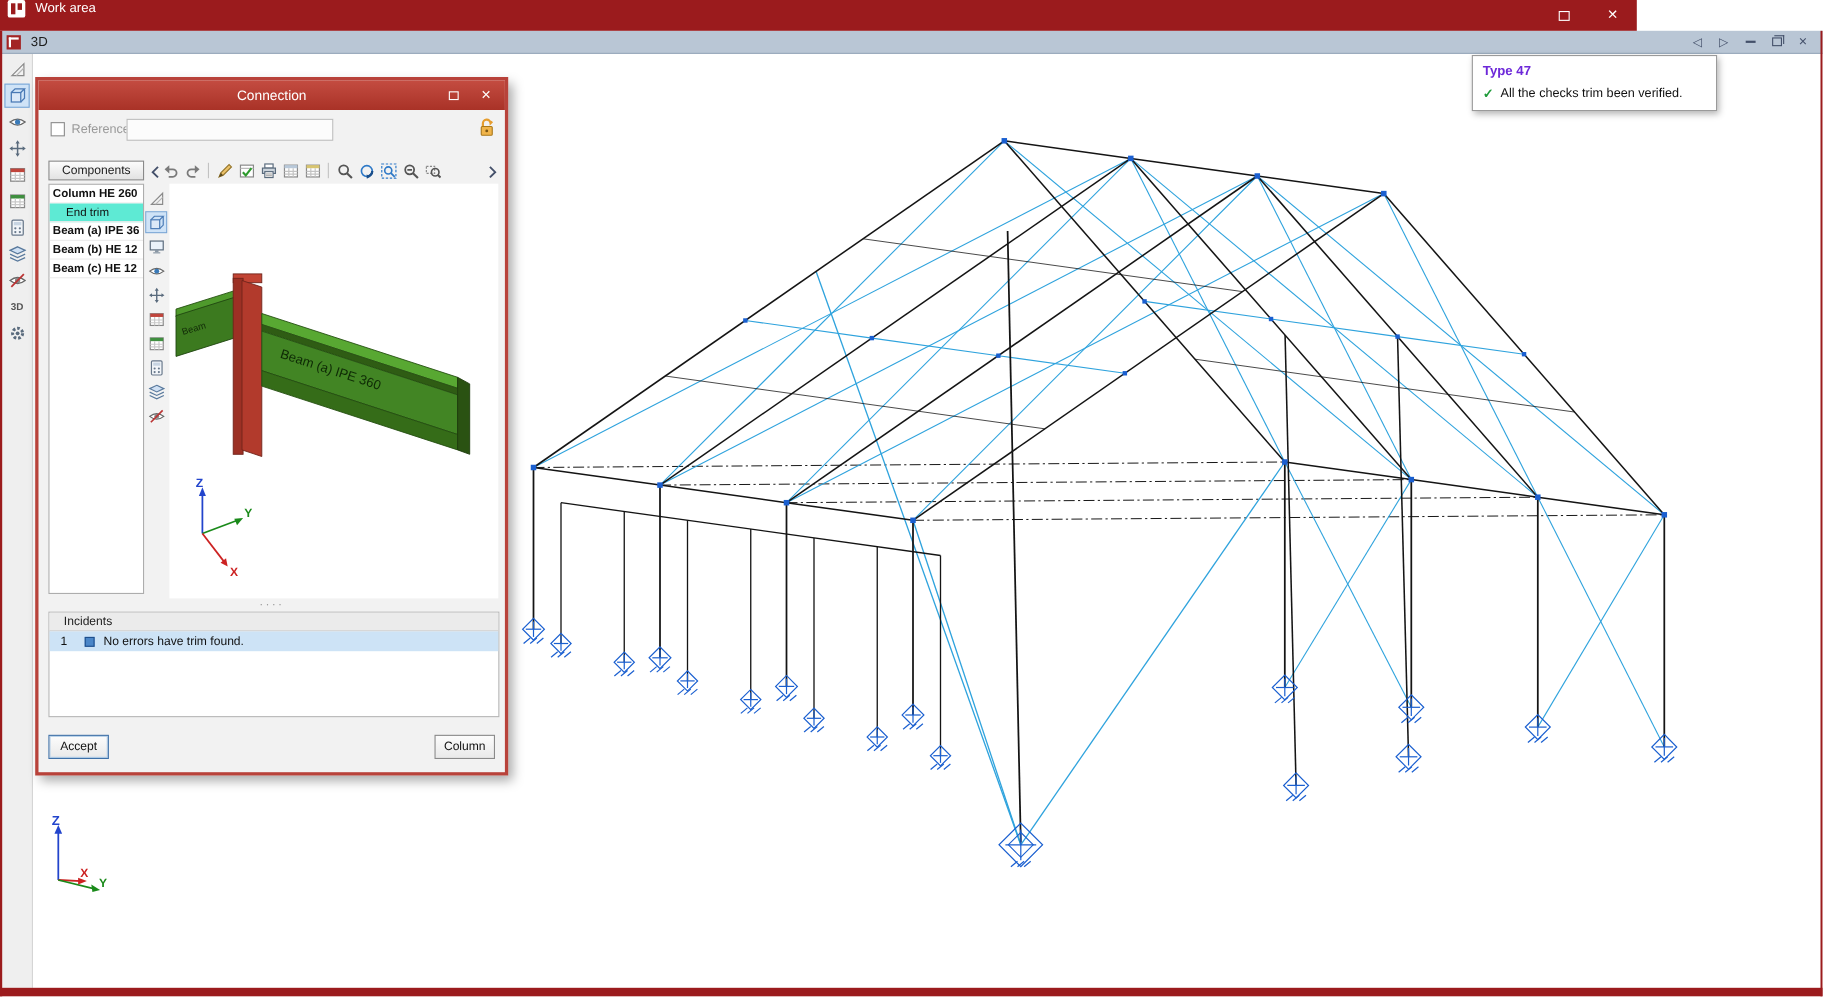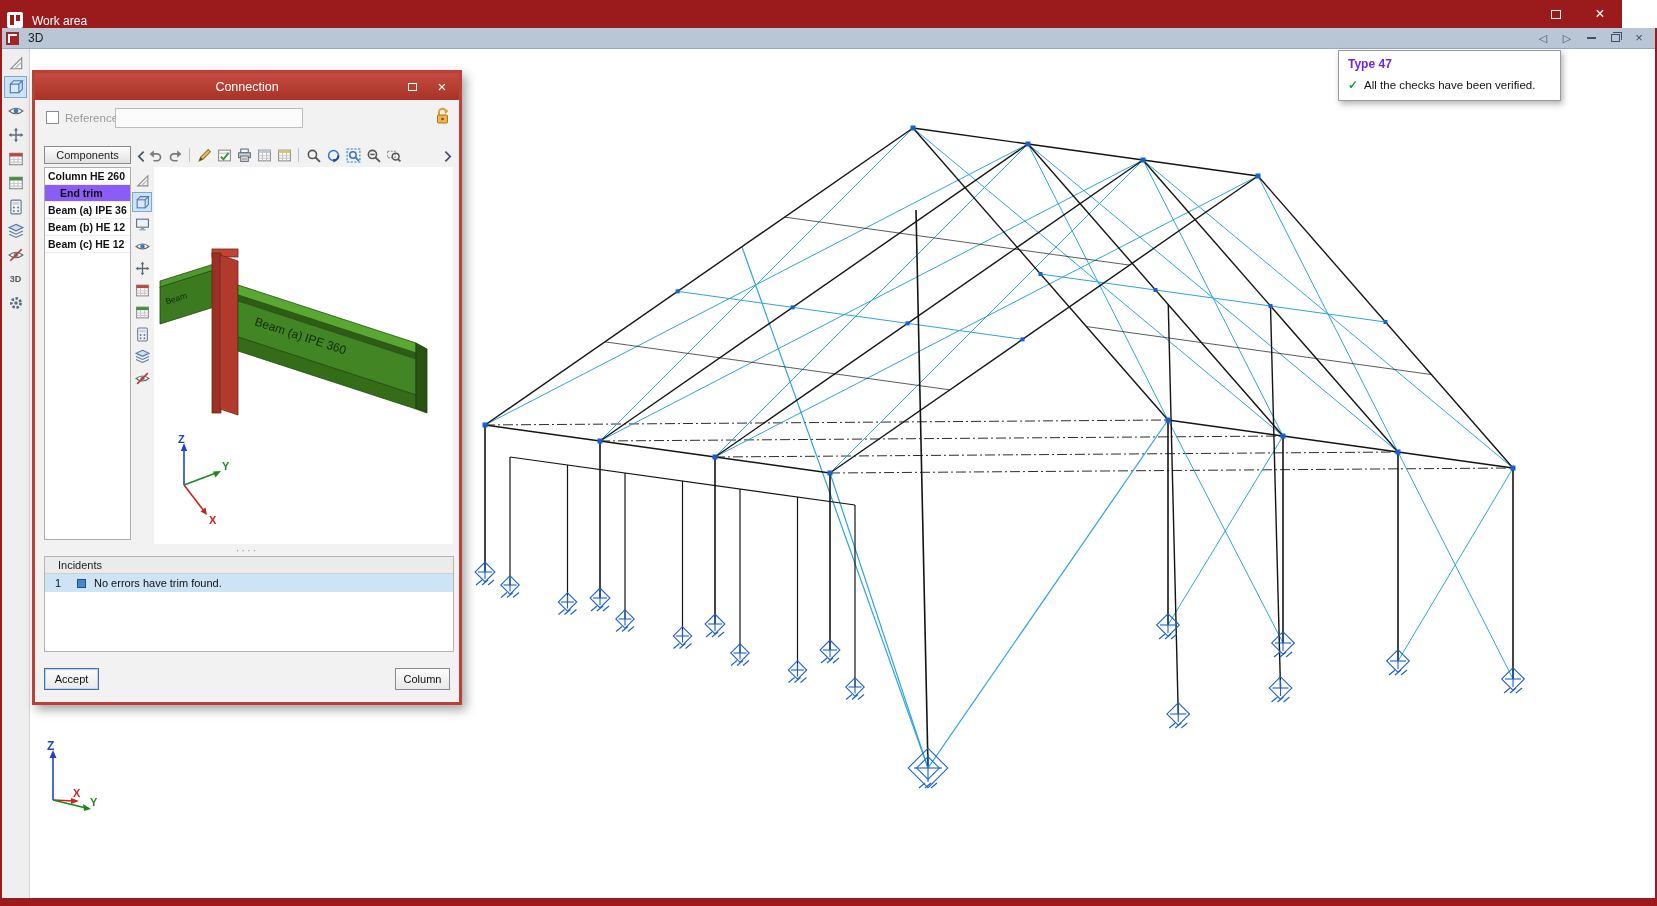--- a/index.html
+++ b/index.html
@@ -1,21 +1,21 @@
 <!DOCTYPE html>
 <html><head>
 <meta charset="utf-8">
 <style>
 *{box-sizing:border-box;margin:0;padding:0}
 html,body{width:1657px;height:906px}
 body{position:relative;overflow:hidden;font-family:"Liberation Sans",sans-serif;background:#fff}
 svg text{font-family:"Liberation Sans",sans-serif}
 
 
-.titlebar{position:absolute;left:0;top:0;width:1622px;height:28px;background:#9b1b1d;display:flex;align-items:flex-end;color:#fff;z-index:50}
+.titlebar{position:absolute;left:0;top:0;width:1488px;height:28px;background:#9b1b1d;display:flex;align-items:flex-start;color:#fff;z-index:50}
 .app-logo{width:16px;height:16px;margin-left:7px;background:#fff;border-radius:2px;position:relative}
 .app-logo:before{content:"";position:absolute;left:3px;top:3px;width:4px;height:10px;background:#9b1b1d}
 .app-logo:after{content:"";position:absolute;left:9px;top:3px;width:4px;height:6px;background:#9b1b1d}
 .title-text{font-size:12px;margin-left:9px}
 .tb-controls{margin-left:auto;display:flex}
 .tb-btn{width:44px;height:28px;display:flex;align-items:center;justify-content:center;font-size:16px;color:#fff}
 .max-glyph{width:10px;height:9px;border:1px solid #fff;display:inline-block}
 
 .tabbar{position:absolute;left:0;top:28px;width:1657px;height:21px;background:#b9c6d5;border-bottom:1px solid #98a9bb;display:flex;align-items:center;z-index:45}
 .tab-app-icon{width:13px;height:13px;margin-left:6px;background:#a32424;position:relative}
@@ -64,21 +64,21 @@
 .lock{position:absolute;right:9px;top:7px;width:15px;height:18px}
 .comp-header{position:absolute;left:9px;top:46px;width:87px;height:18px;border:1px solid #8a8a8a;background:linear-gradient(#fcfcfc,#e2e2e2);font-size:11px;display:flex;align-items:center;justify-content:center;color:#222}
 .col-arrow{position:absolute;left:97px;top:47px}
 .exp-arrow{position:absolute;right:3px;top:47px}
 .dlg-toolbar{position:absolute;left:111px;top:45px;height:20px;display:flex;align-items:center;gap:2px}
 .ticon{width:18px;height:18px;display:flex;align-items:center;justify-content:center}
 .ticon svg{width:15px;height:15px}
 .sep{width:1px;height:14px;background:#c2c2c2;margin:0 3px}
 .comp-list{position:absolute;left:9px;top:67px;width:87px;height:373px;background:#fff;border:1px solid #adadad;font-size:10.5px;overflow:hidden}
 .comp-item{height:17px;line-height:17px;padding-left:3px;font-weight:bold;color:#111;border-bottom:1px solid #ececec;white-space:nowrap;overflow:hidden}
-.comp-item.sub{font-weight:bold;padding-left:15px;background:#8b5cf6}
+.comp-item.sub{font-weight:normal;padding-left:15px;background:#5eead4}
 .preview-toolbar{position:absolute;left:97px;top:71px;width:20px;display:flex;flex-direction:column;gap:4px;align-items:center}
 .preview-toolbar .ticon.sel{background:#cfe3f7;outline:1px solid #7aa7d6}
 .preview{position:absolute;left:119px;top:67px;width:299px;height:377px;background:#fff}
 .grip{position:absolute;left:0;top:446px;width:100%;text-align:center;font-size:11px;color:#9a9a9a;letter-spacing:2px;line-height:8px}
 .incidents{position:absolute;left:9px;top:456px;width:410px;height:96px;border:1px solid #b5b5b5;background:#fff}
 .inc-header{height:17px;background:#ebebeb;border-bottom:1px solid #cfcfcf;font-size:11px;color:#222;padding-left:13px;display:flex;align-items:center}
 .inc-row{height:18px;background:#cde3f6;display:flex;align-items:center;font-size:11px;color:#111}
 .inc-num{width:26px;text-align:center}
 .inc-icon{width:9px;height:9px;background:#4a86c8;border:1px solid #1e4f8c;margin-left:6px}
 .inc-text{margin-left:8px}
@@ -444,21 +444,21 @@
       <text x="47" y="750" font-size="12" font-weight="bold" fill="#2244cc">Z</text>
       <text x="73" y="797" font-size="11" font-weight="bold" fill="#cc2222">X</text>
       <text x="90" y="806" font-size="11" font-weight="bold" fill="#1a8a1a">Y</text>
     </svg>
 </div>
 
 <div class="tooltip">
   <div class="tt-title">Type 47</div>
   <div class="tt-row">
     <span class="tt-check">✓</span>
-    <span class="tt-msg">All the checks have been verified.</span>
+    <span class="tt-msg">All the checks trim been verified.</span>
   </div>
 </div>
 
 <div class="dialog">
   <div class="dlg-title">
     <span>Connection</span>
     <div class="dlg-btns">
       <div class="dlg-btn">
           <span class="max-glyph"></span>
         </div>

